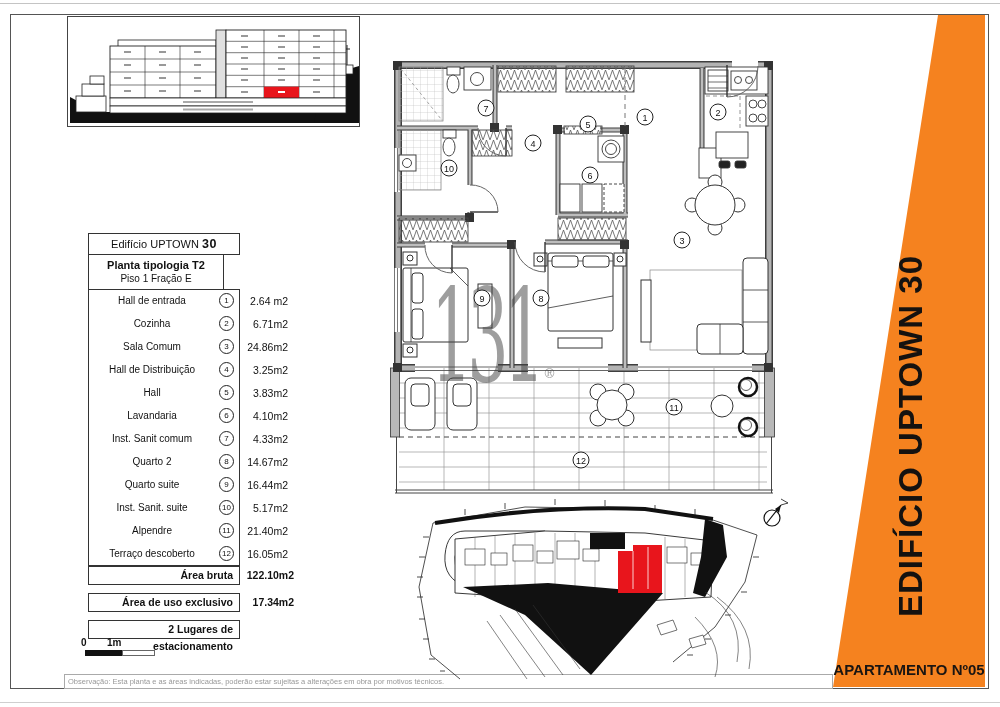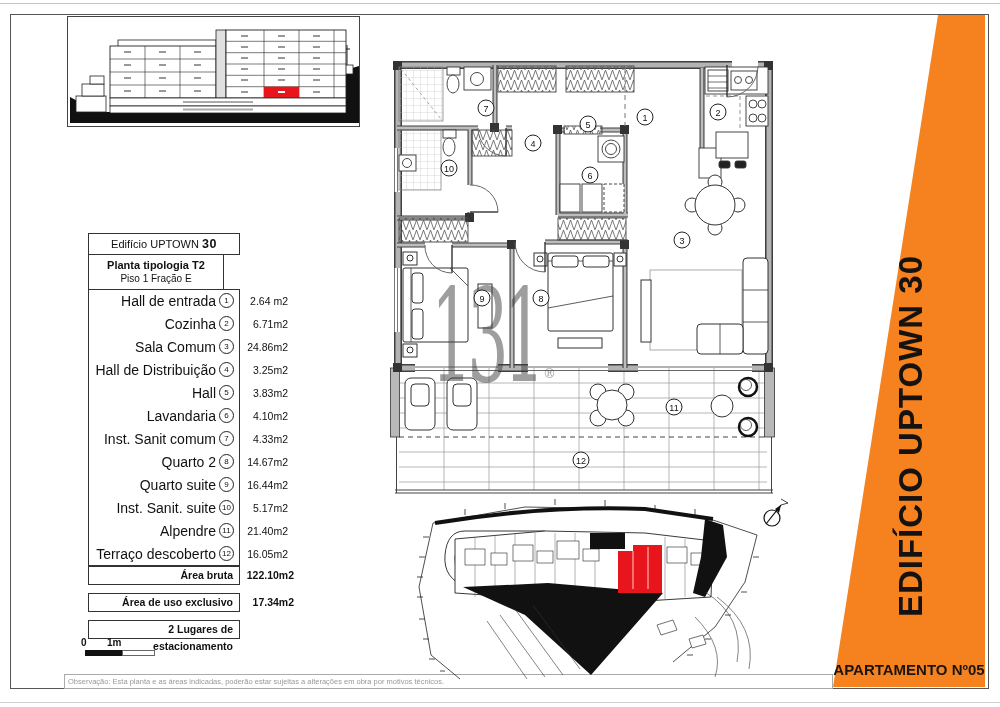--- a/index.html
+++ b/index.html
@@ -23,21 +23,21 @@
   
   .tbox{border:1px solid #333;box-sizing:border-box;background:#fff;}
   #tb-head{left:88px;top:233px;width:152px;height:22px;line-height:20px;text-align:center;font-size:11px;}
   #tb-head b{font-size:12.5px;letter-spacing:.5px;}
   #tb-typ{left:88px;top:254px;width:136px;height:36px;text-align:center;padding-top:3px;}
   #tb-typ .l1{font-size:11px;font-weight:bold;display:block;line-height:14px;}
   #tb-typ .l2{font-size:10px;display:block;line-height:13px;}
   #rooms-border{left:88px;top:289px;width:152px;height:277px;border:1px solid #333;box-sizing:border-box;}
   #rooms-rows{left:88px;top:289px;width:210px;}
   .t-row{display:flex;align-items:center;height:23px;}
-  .t-label{width:128px;text-align:right;font-size:14px;}
+  .t-label{width:128px;text-align:center;font-size:10px;}
   .num{display:inline-flex;width:13px;height:13px;border:1px solid #222;border-radius:50%;
        font-size:8px;align-items:center;justify-content:center;margin-left:3px;background:#fff;flex:none;}
   .t-area{width:44px;margin-left:10px;text-align:right;font-size:10.5px;}
   #summary-rows{left:88px;top:566px;width:210px;}
   .s-row{display:flex;align-items:flex-start;height:28px;}
   .s-row + .s-row{margin-top:-1px;}
   .s-label{box-sizing:border-box;width:152px;height:19px;border:1px solid #333;line-height:17px;
            text-align:right;padding-right:6px;font-weight:bold;font-size:10.5px;background:#fff;flex:none;}
   .s-area{width:48px;margin-left:6px;text-align:right;font-weight:bold;font-size:10.5px;line-height:19px;}
   

